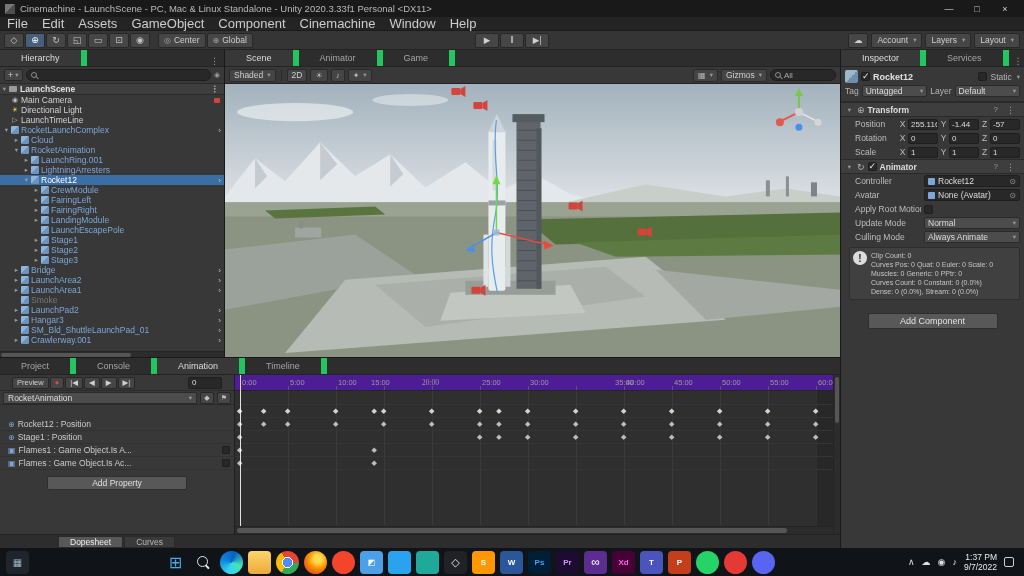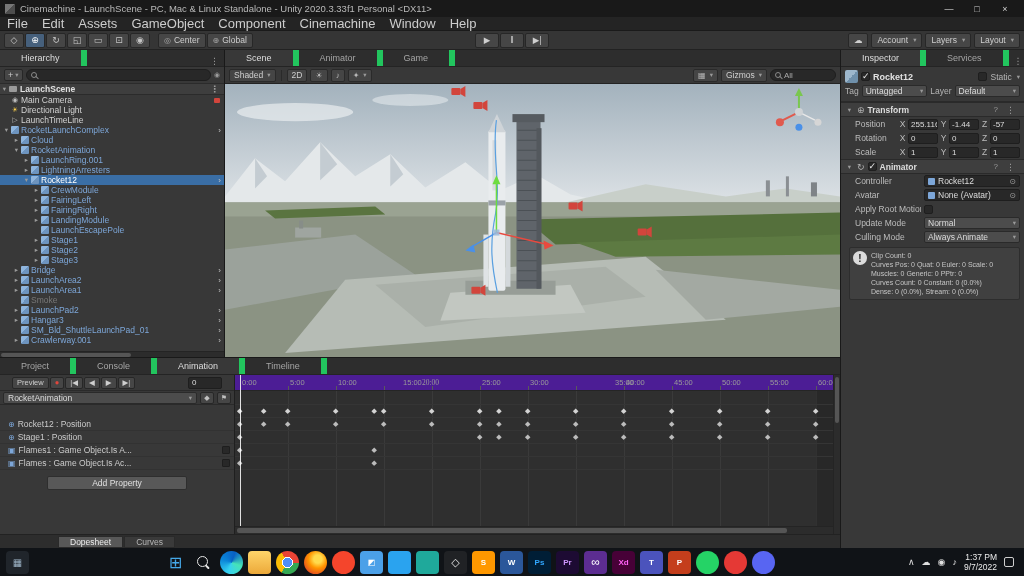--- a/index.html
+++ b/index.html
@@ -589,21 +589,21 @@
         </div>
         <div class="aright">
           <div class="ruler">
               <div class="rtick" style="left: 5px;"></div>
               <div class="rlab" style="left: 7px;">0:00</div>
               <div class="rtick" style="left: 53px;"></div>
               <div class="rlab" style="left: 55px;">5:00</div>
               <div class="rtick" style="left: 101px;"></div>
               <div class="rlab" style="left: 103px;">10:00</div>
               <div class="rtick" style="left: 149px;"></div>
-              <div class="rlab" style="left: 168px; text-align: right;">15:00</div>
+              <div class="rlab" style="left: 136px; text-align: right;">15:00</div>
               <div class="rtick" style="left: 197px;"></div>
               <div class="rlab" style="left: 187px; font-family: Liberation Serif, serif;">20:00</div>
               <div class="rtick" style="left: 245px;"></div>
               <div class="rlab" style="left: 247px;">25:00</div>
               <div class="rtick" style="left: 293px;"></div>
               <div class="rlab" style="left: 295px;">30:00</div>
               <div class="rtick" style="left: 341px;"></div>
               <div class="rlab" style="left: 343px; margin-left: 37px;">35:00</div>
               <div class="rtick" style="left: 389px;"></div>
               <div class="rlab" style="left: 391px;">40:00</div>
@@ -822,20 +822,23 @@
       <div class="infoicon">!</div>
       <div>
           <div class="iline">Clip Count: 0</div>
           <div class="iline">Curves Pos: 0 Quat: 0 Euler: 0 Scale: 0</div>
           <div class="iline">Muscles: 0 Generic: 0 PPtr: 0</div>
           <div class="iline">Curves Count: 0 Constant: 0 (0.0%)</div>
           <div class="iline">Dense: 0 (0.0%), Stream: 0 (0.0%)</div>
         </div>
     </div>
 
+    <div class="addcomp">
+      <div class="acbtn">Add Component</div>
+    </div>
   </div>
 </div>
 
 <div class="taskbar">
   <div class="app corner">▦</div>
   <div class="tbapps">
       <div class="app app-start" style="color: rgb(69, 168, 232);">⊞</div>
       <div class="app app-search" style="border-radius: 50%;"></div>
       <div class="app app-edge" style="border-radius: 50%;"></div>
       <div class="app app-file-explorer"></div>

